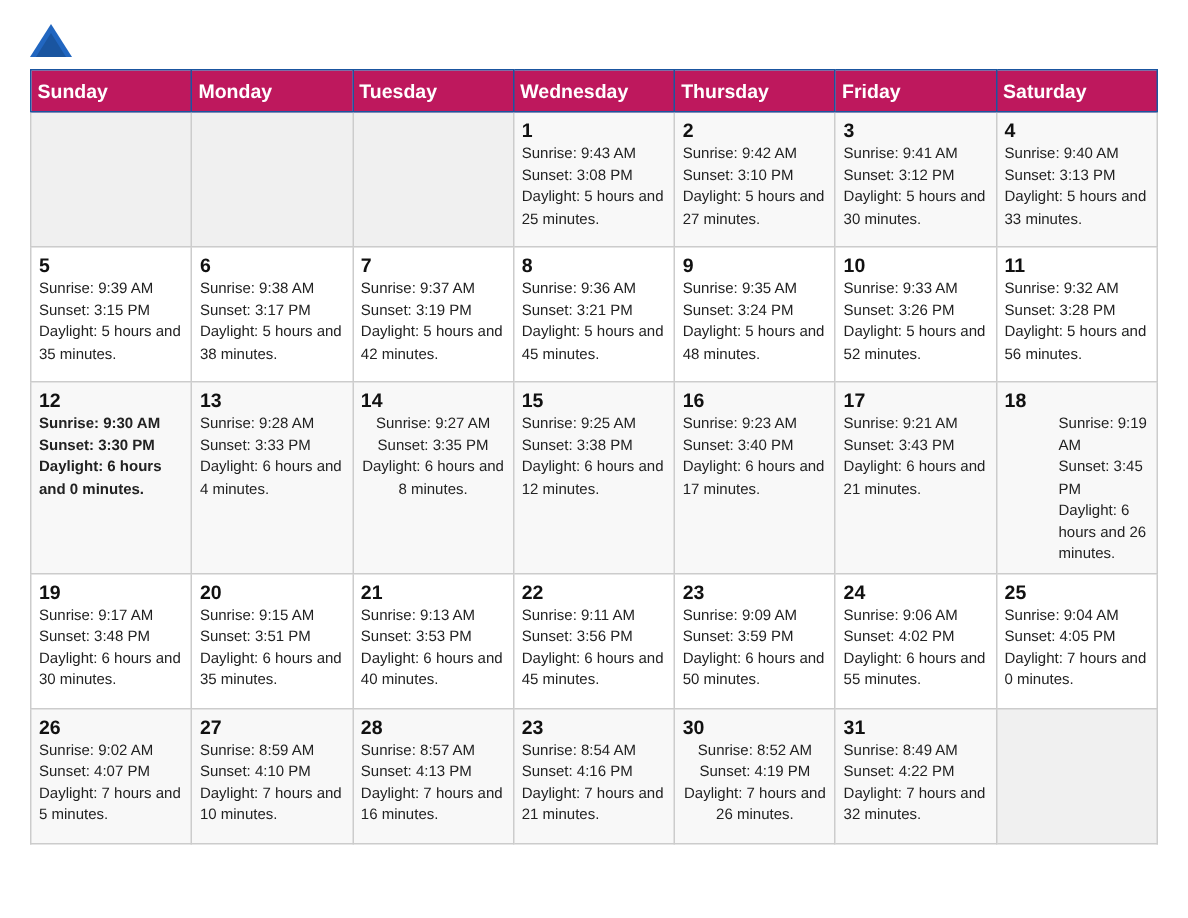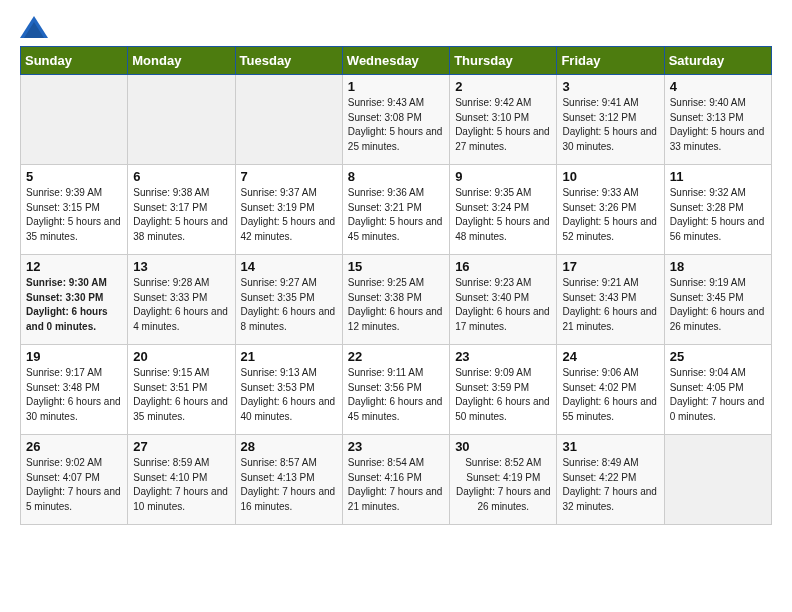--- a/index.html
+++ b/index.html
@@ -51,21 +51,21 @@
       font-size: 15px;
       color: #333;
       margin-top: 2px;
     }
     table {
       width: 100%;
       border-collapse: collapse;
       table-layout: fixed;
     }
     thead tr th {
-      background-color: #4d7c0f;
+      background-color: #be185d;
       color: #fff;
       font-size: 13px;
       font-weight: bold;
       padding: 6px 4px;
       text-align: left;
       border: 1px solid #1a55a0;
     }
     tbody tr td {
       border: 1px solid #ccc;
       vertical-align: top;
@@ -208,21 +208,21 @@
 Daylight: 6 hours and 0 minutes.</div>
           </td>
           <td>
             <div class="cell-day">13</div>
             <div class="cell-info" style="white-space: pre-line;">Sunrise: 9:28 AM
 Sunset: 3:33 PM
 Daylight: 6 hours and 4 minutes.</div>
           </td>
           <td>
             <div class="cell-day">14</div>
-            <div class="cell-info" style="white-space: pre-line;">Sunrise: 9:27 AM
+            <div class="cell-info" style="white-space: pre-line; text-align: center;">Sunrise: 9:27 AM
 Sunset: 3:35 PM
 Daylight: 6 hours and 8 minutes.</div>
           </td>
           <td>
             <div class="cell-day">15</div>
             <div class="cell-info" style="white-space: pre-line;">Sunrise: 9:25 AM
 Sunset: 3:38 PM
 Daylight: 6 hours and 12 minutes.</div>
           </td>
           <td>
@@ -232,21 +232,21 @@
 Daylight: 6 hours and 17 minutes.</div>
           </td>
           <td>
             <div class="cell-day">17</div>
             <div class="cell-info" style="white-space: pre-line;">Sunrise: 9:21 AM
 Sunset: 3:43 PM
 Daylight: 6 hours and 21 minutes.</div>
           </td>
           <td>
             <div class="cell-day">18</div>
-            <div class="cell-info" style="white-space: pre-line;">Sunrise: 9:19 AM
+            <div class="cell-info" style="white-space: pre-line; margin-left: 36px;">Sunrise: 9:19 AM
 Sunset: 3:45 PM
 Daylight: 6 hours and 26 minutes.</div>
           </td>
         </tr>
         <tr>
           <td>
             <div class="cell-day">19</div>
             <div class="cell-info" style="white-space: pre-line;">Sunrise: 9:17 AM
 Sunset: 3:48 PM
 Daylight: 6 hours and 30 minutes.</div>

